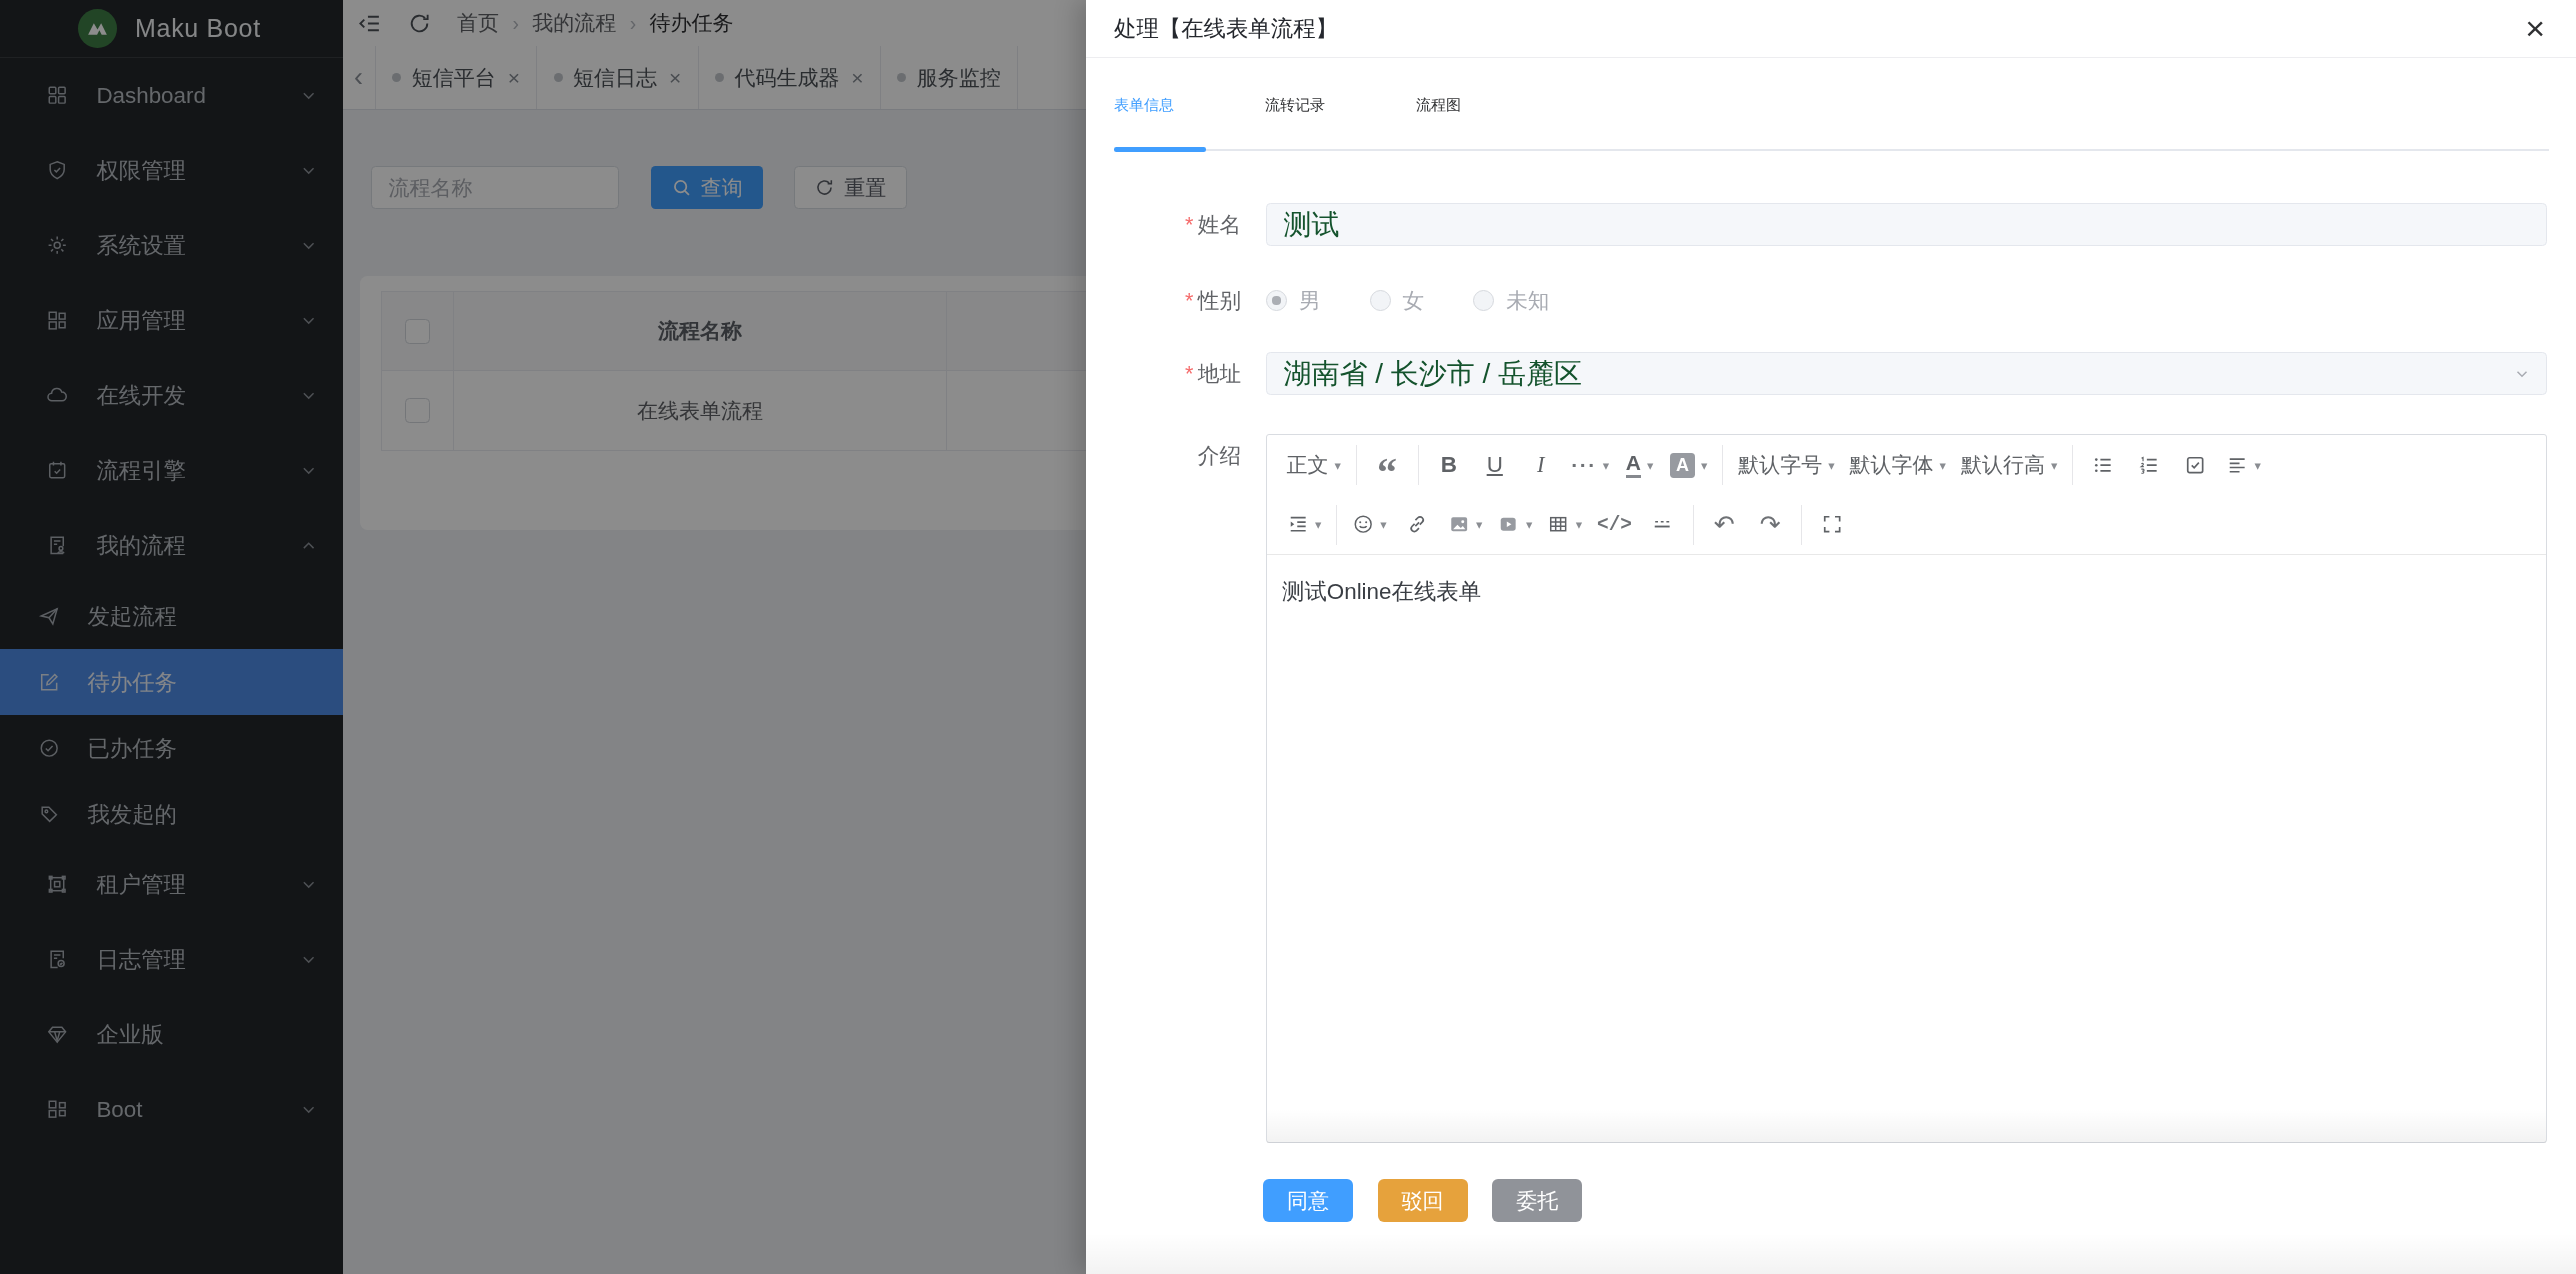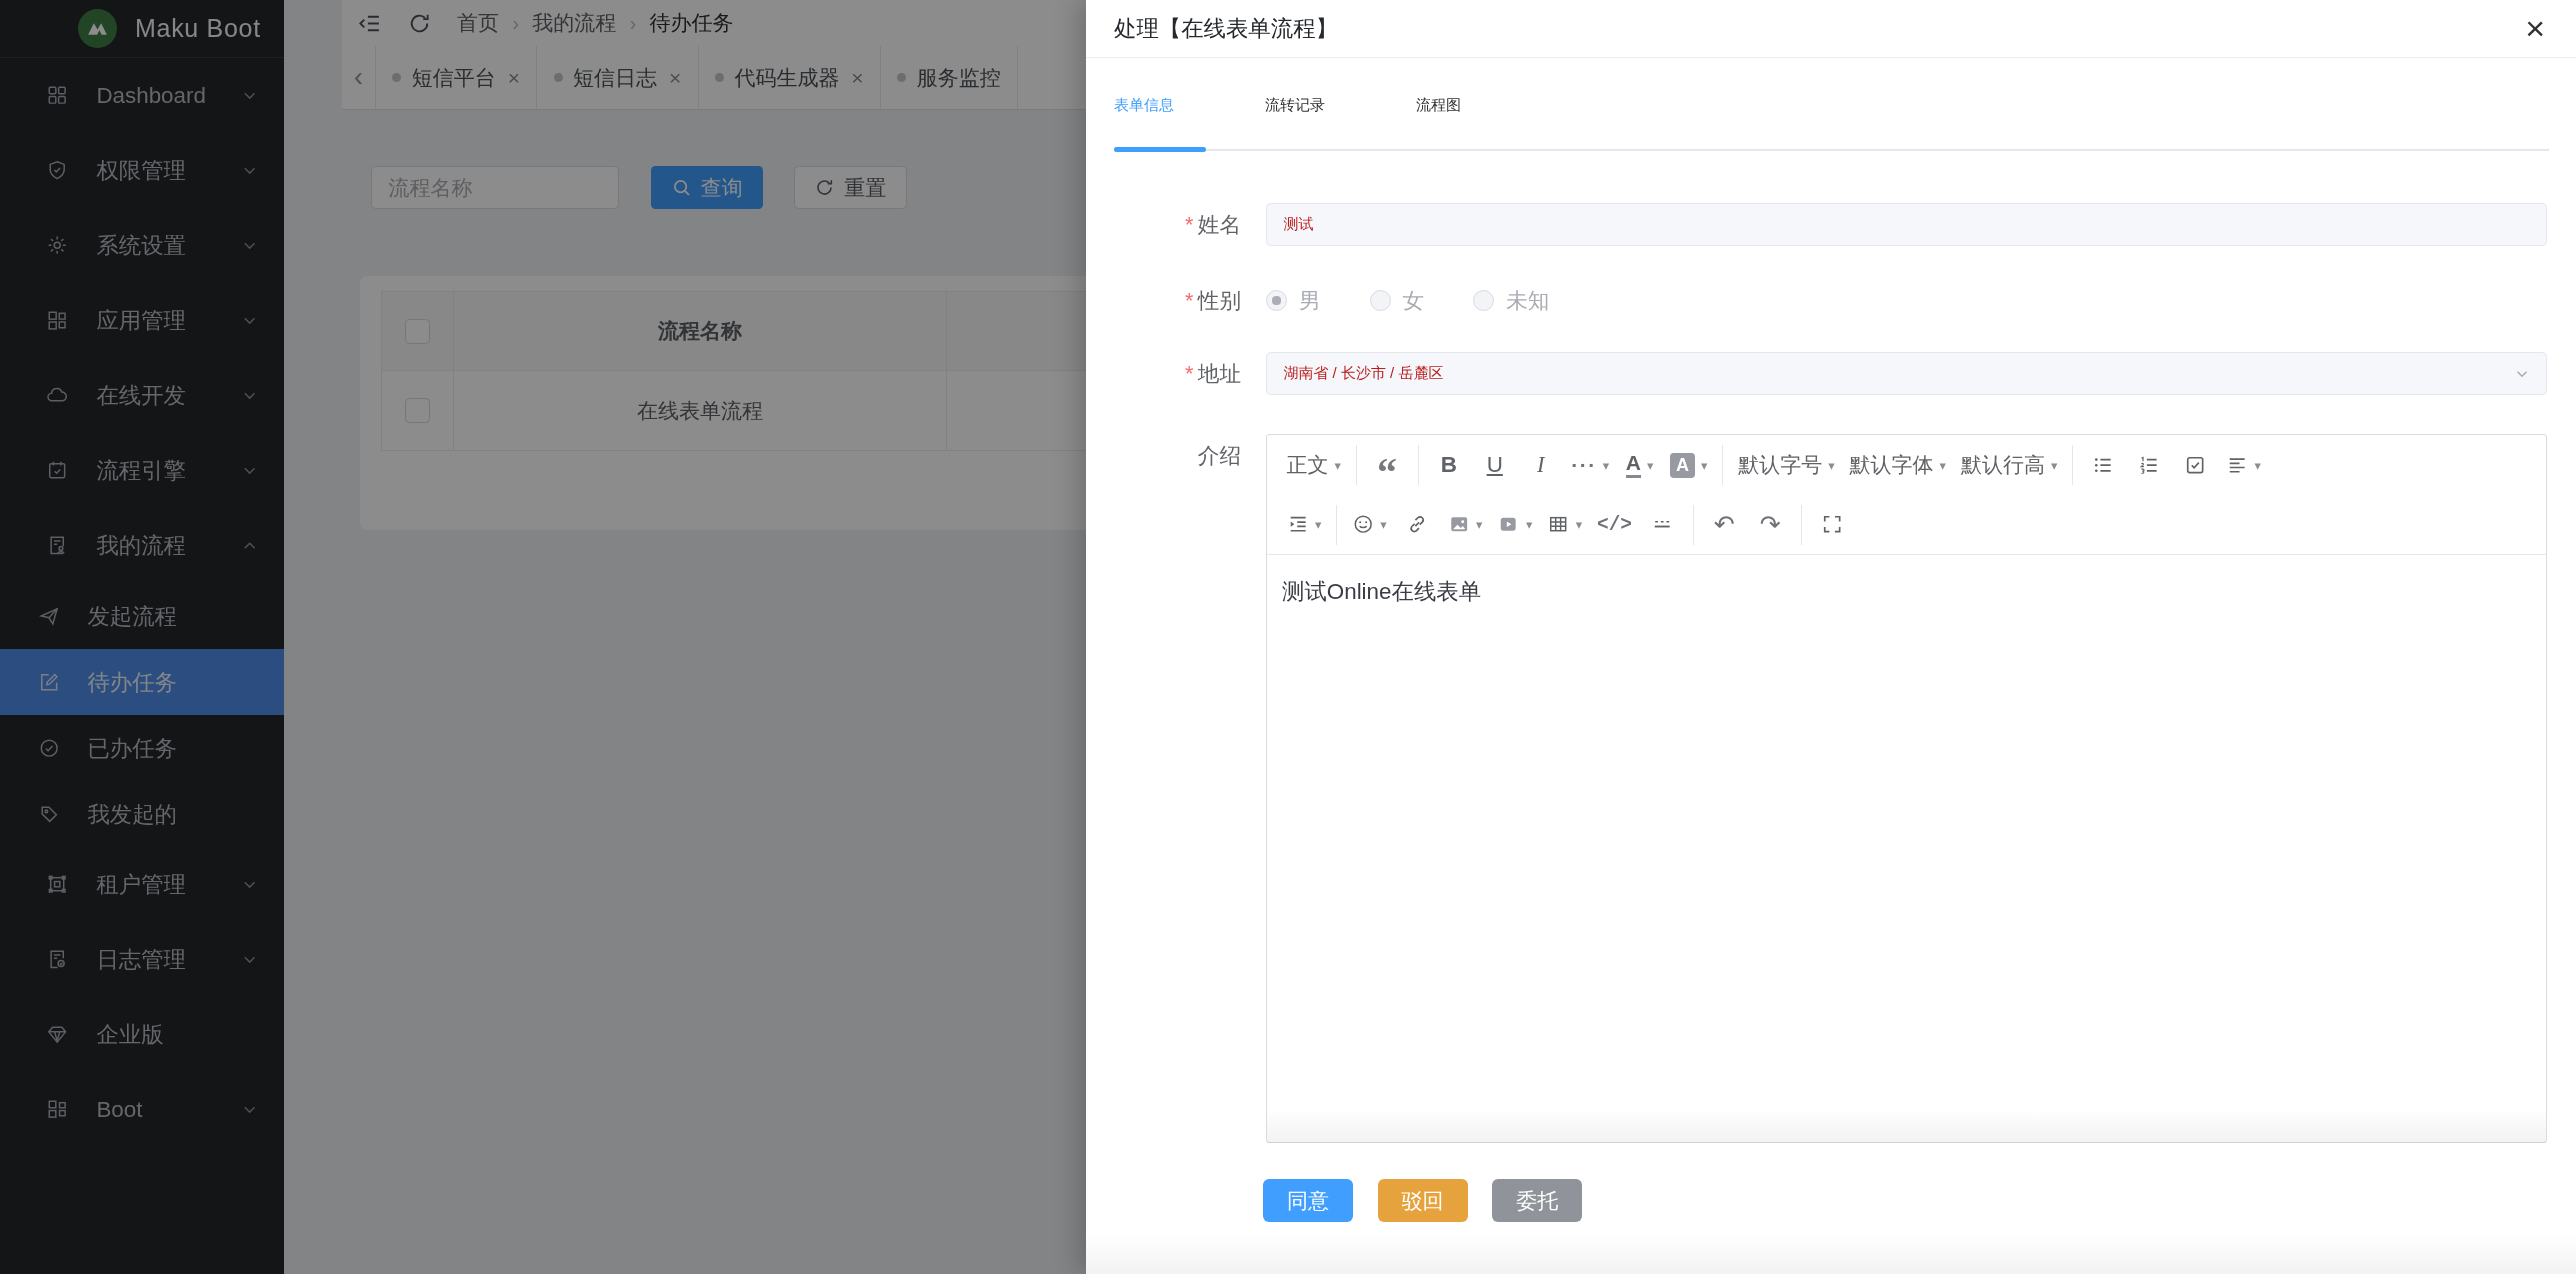--- a/index.html
+++ b/index.html
@@ -1,21 +1,21 @@
 <!DOCTYPE html>
 <html style="font-size:12px"><head>
 <meta charset="utf-8">
 <style>
   * { margin:0; padding:0; box-sizing:border-box; }
   html,body { width:2576px; height:1275px; }
   body { font-family:"Liberation Sans","DejaVu Sans",sans-serif; background:#eef0f4; overflow:hidden; }
   #stage { position:relative; width:2576px; height:1275px; overflow:hidden; background:#eef0f4; }
 
   
-  .sidebar { position:absolute; left:0; top:0; width:284px; height:1275px; background:#23272b; z-index:10; }
+  .sidebar { position:absolute; left:0; top:0; width:343px; height:1275px; background:#23272b; z-index:10; }
   .logo { height:58px; display:flex; align-items:center; padding-left:78px; gap:18px; border-bottom:0.7px solid rgba(255,255,255,0.10); }
   .logo-badge { width:39px; height:39px; border-radius:50%; background:#3f7f46; display:flex; align-items:center; justify-content:center; flex:0 0 auto; }
   .logo-badge svg { width:25px; height:25px; }
   .logo-title { color:#f2f4f6; font-size:25px; letter-spacing:0.7px; }
   .menu { position:absolute; top:58px; left:0; right:0; }
   .mi { height:75px; display:flex; align-items:center; padding:0 25px 0 46px; color:#b7bcc2; cursor:pointer; }
   .mi .mi-ic { width:22.4px; height:22.4px; margin-right:28px; flex:0 0 auto; color:#a8adb4; }
   .mi .mi-ic svg { width:22.4px; height:22.4px; display:block; }
   .mi .mi-label { font-size:22.4px; flex:1; white-space:nowrap; }
   .mi .chev { width:19.4px; height:19.4px; color:#8e939a; flex:0 0 auto; }
@@ -76,21 +76,21 @@
   .dtab { font-size:15px; color:#303133; margin-right:91px; padding-bottom:25px; cursor:pointer; }
   .dtab.active { color:#409eff; }
   .dtabs-line { position:absolute; left:28px; top:149px; width:1435px; height:2.2px; background:#e4e7ed; }
   .dtabs-bar { position:absolute; left:28px; top:147px; width:92px; height:4.5px; background:#409eff; border-radius:2.2px; }
 
   .frow { position:absolute; left:0; }
   .flabel { position:absolute; left:0; top:0; width:155px; height:43px; line-height:43px; text-align:right; font-size:21.6px; color:#606266; white-space:nowrap; }
   .req { color:#f56c6c; margin-right:4.5px; font-size:21.6px; }
   .fctrl { position:absolute; left:180px; top:0; width:1281px; }
 
-  .dis-input { height:43px; width:100%; background:#f5f7fa; border:0.7px solid #e4e7ed; border-radius:4.5px; font-size:15px; color:#b91c1c; padding:0 16.4px; display:flex; align-items:center; }
+  .dis-input { height:43px; width:100%; background:#f5f7fa; border:0.7px solid #e4e7ed; border-radius:4.5px; font-size:28px; color:#14532d; padding:0 16.4px; display:flex; align-items:center; }
   .dis-select { position:relative; }
   .dis-select .sel-caret { position:absolute; right:16.4px; top:12.7px; width:18px; height:18px; color:#a8abb2; }
 
   .radio-group { display:flex; align-items:center; gap:49px; height:43px; }
   .radio { display:flex; align-items:center; gap:12px; }
   .radio .rc { width:21px; height:21px; border-radius:50%; border:1.5px solid #d6d9de; background:#f2f4f7; display:flex; align-items:center; justify-content:center; }
   .radio.checked .rc::after { content:""; width:8.2px; height:8.2px; border-radius:50%; background:#abaeb4; }
   .radio .rlabel { font-size:21.6px; color:#a8abb2; }
 
   

